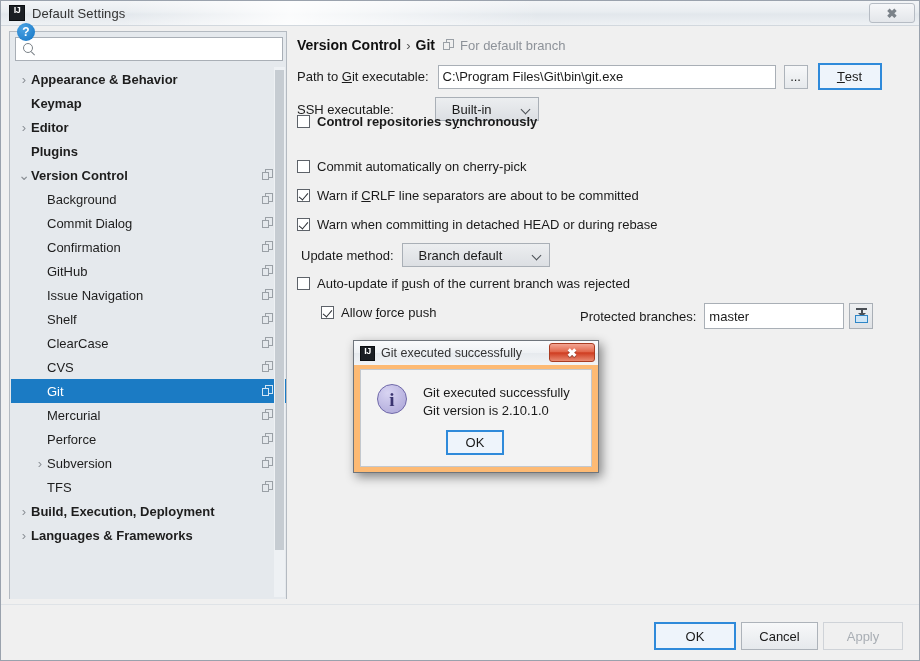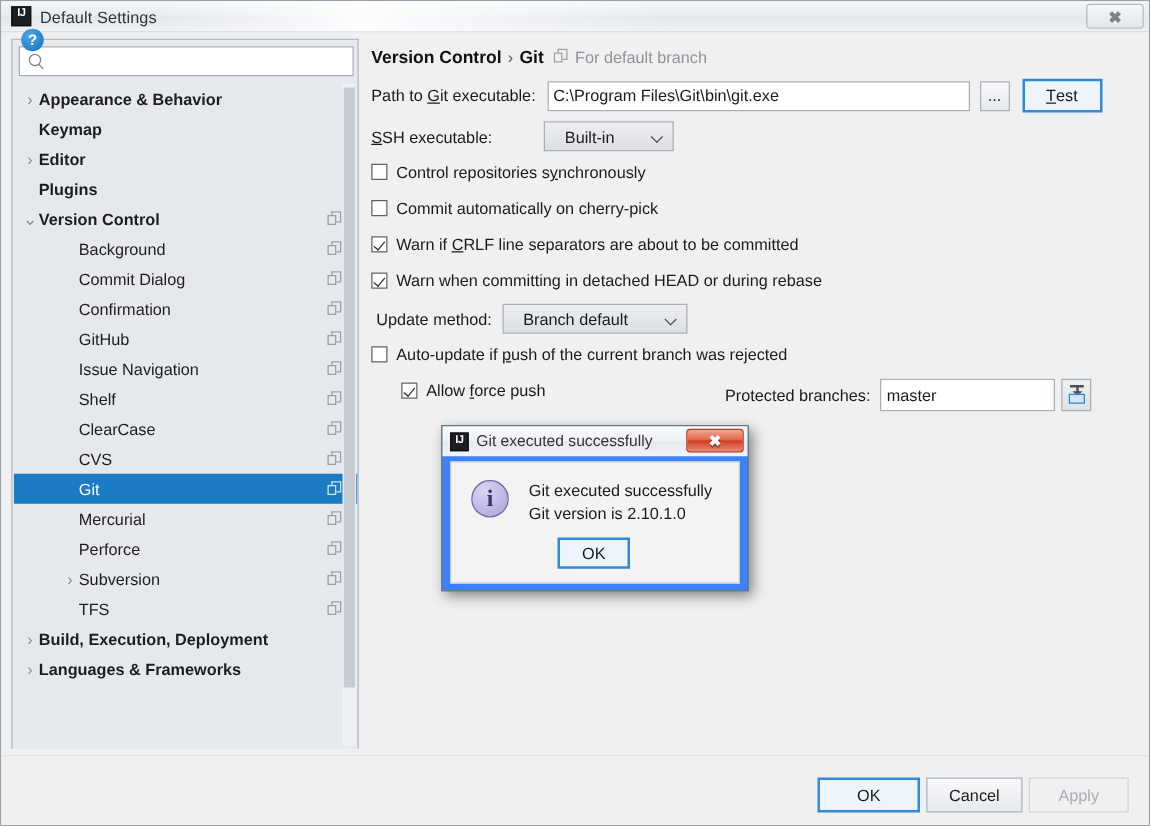--- a/index.html
+++ b/index.html
@@ -103,21 +103,21 @@
 
   #tree {
     position: absolute; left: 1px; top: 35px;
     width: 275px; height: 530px;
     overflow: hidden;
   }
   .tree-item {
     position: relative;
     height: 24px;
     display: flex; align-items: center;
-    padding-left: 22px;
+    padding-left: 6px;
     white-space: nowrap;
   }
   .tree-item.selected { background: #1b7bc4; }
   .tree-item.selected .tree-label { color: #fff; }
   .tree-item.selected .copy-icon .g1,
   .tree-item.selected .copy-icon .g2 { border-color: #d3e6f5; }
   .arrow {
     width: 14px; flex: none; text-align: center;
     color: #8b9096; font-size: 11px; line-height: 1;
   }
@@ -263,21 +263,21 @@
     line-height: 1;
   }
   #ok-btn     { position: absolute; left: 653px; top: 621px; width: 82px; height: 28px; }
   #cancel-btn { position: absolute; left: 740px; top: 621px; width: 77px; height: 28px; }
   #apply-btn  { position: absolute; left: 822px; top: 621px; width: 80px; height: 28px; }
 
   
   #modal {
     position: absolute; left: 352px; top: 339px;
     width: 246px; height: 133px;
-    background: #3b82f6;
+    background: #fdba74;
     border: 1px solid #6f757c;
     box-shadow: 3px 4px 10px rgba(0,0,0,.45);
   }
   #modal-title {
     position: absolute; left: 0; top: 0; width: 244px; height: 24px;
     background: linear-gradient(to bottom, #fafbfc 0%, #eef1f4 50%, #e6eaee 52%, #f2f4f6 100%);
     display: flex; align-items: center;
   }
   #modal-title-text { font-size: 12.5px; color: #333; }
   #modal-close {
@@ -500,21 +500,21 @@
       </div>
 
       <div class="row" style="top:66px;">
         <span class="lbl"><span class="u">S</span>SH executable:</span>
         <div class="combo" style="width:104px;margin-left:41px;">
           <span>Built-in</span>
           <i class="chev"></i>
         </div>
       </div>
 
-      <div class="cbrow" style="top:99px;">
+      <div class="cbrow" style="top:83px;font-weight:bold;">
         <span class="cbox"></span>
         <span class="lbl">Control repositories s<span class="u">y</span>nchronously</span>
       </div>
 
       <div class="cbrow" style="top:128px;justify-content:flex-end;">
         <span class="cbox"></span>
         <span class="lbl">Commit automatically on cherry-pick</span>
       </div>
 
       <div class="cbrow" style="top:186px;">

